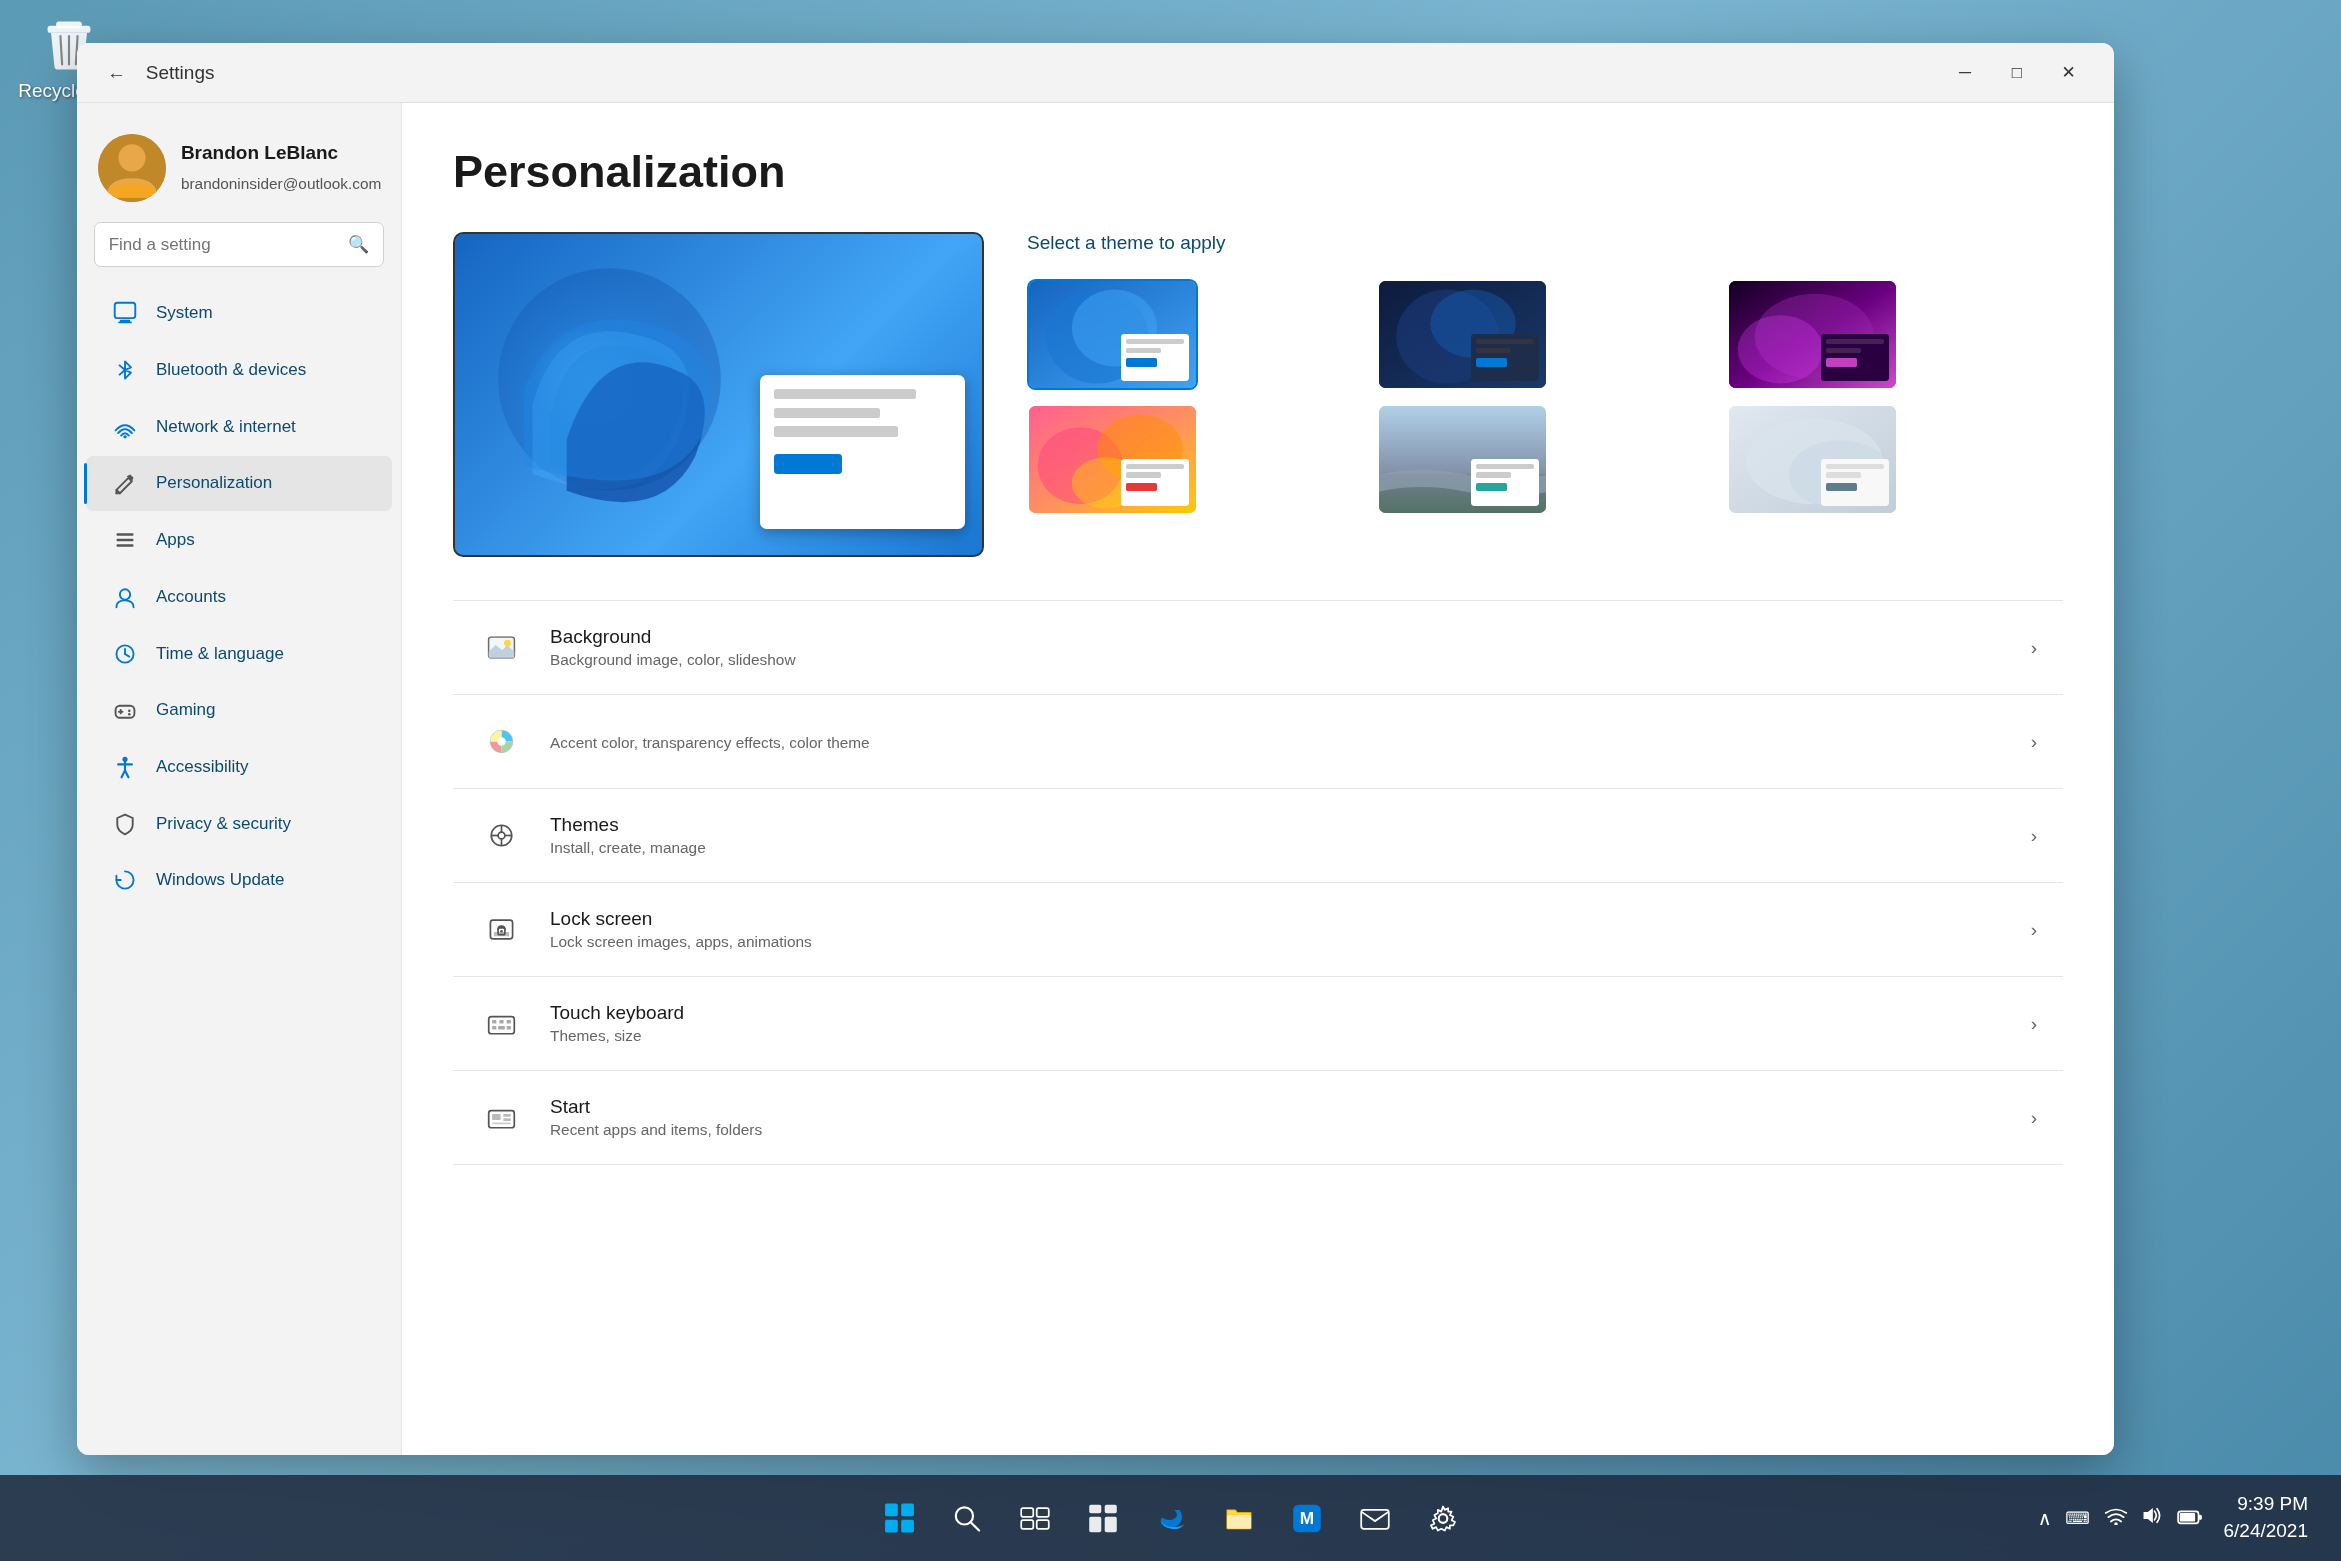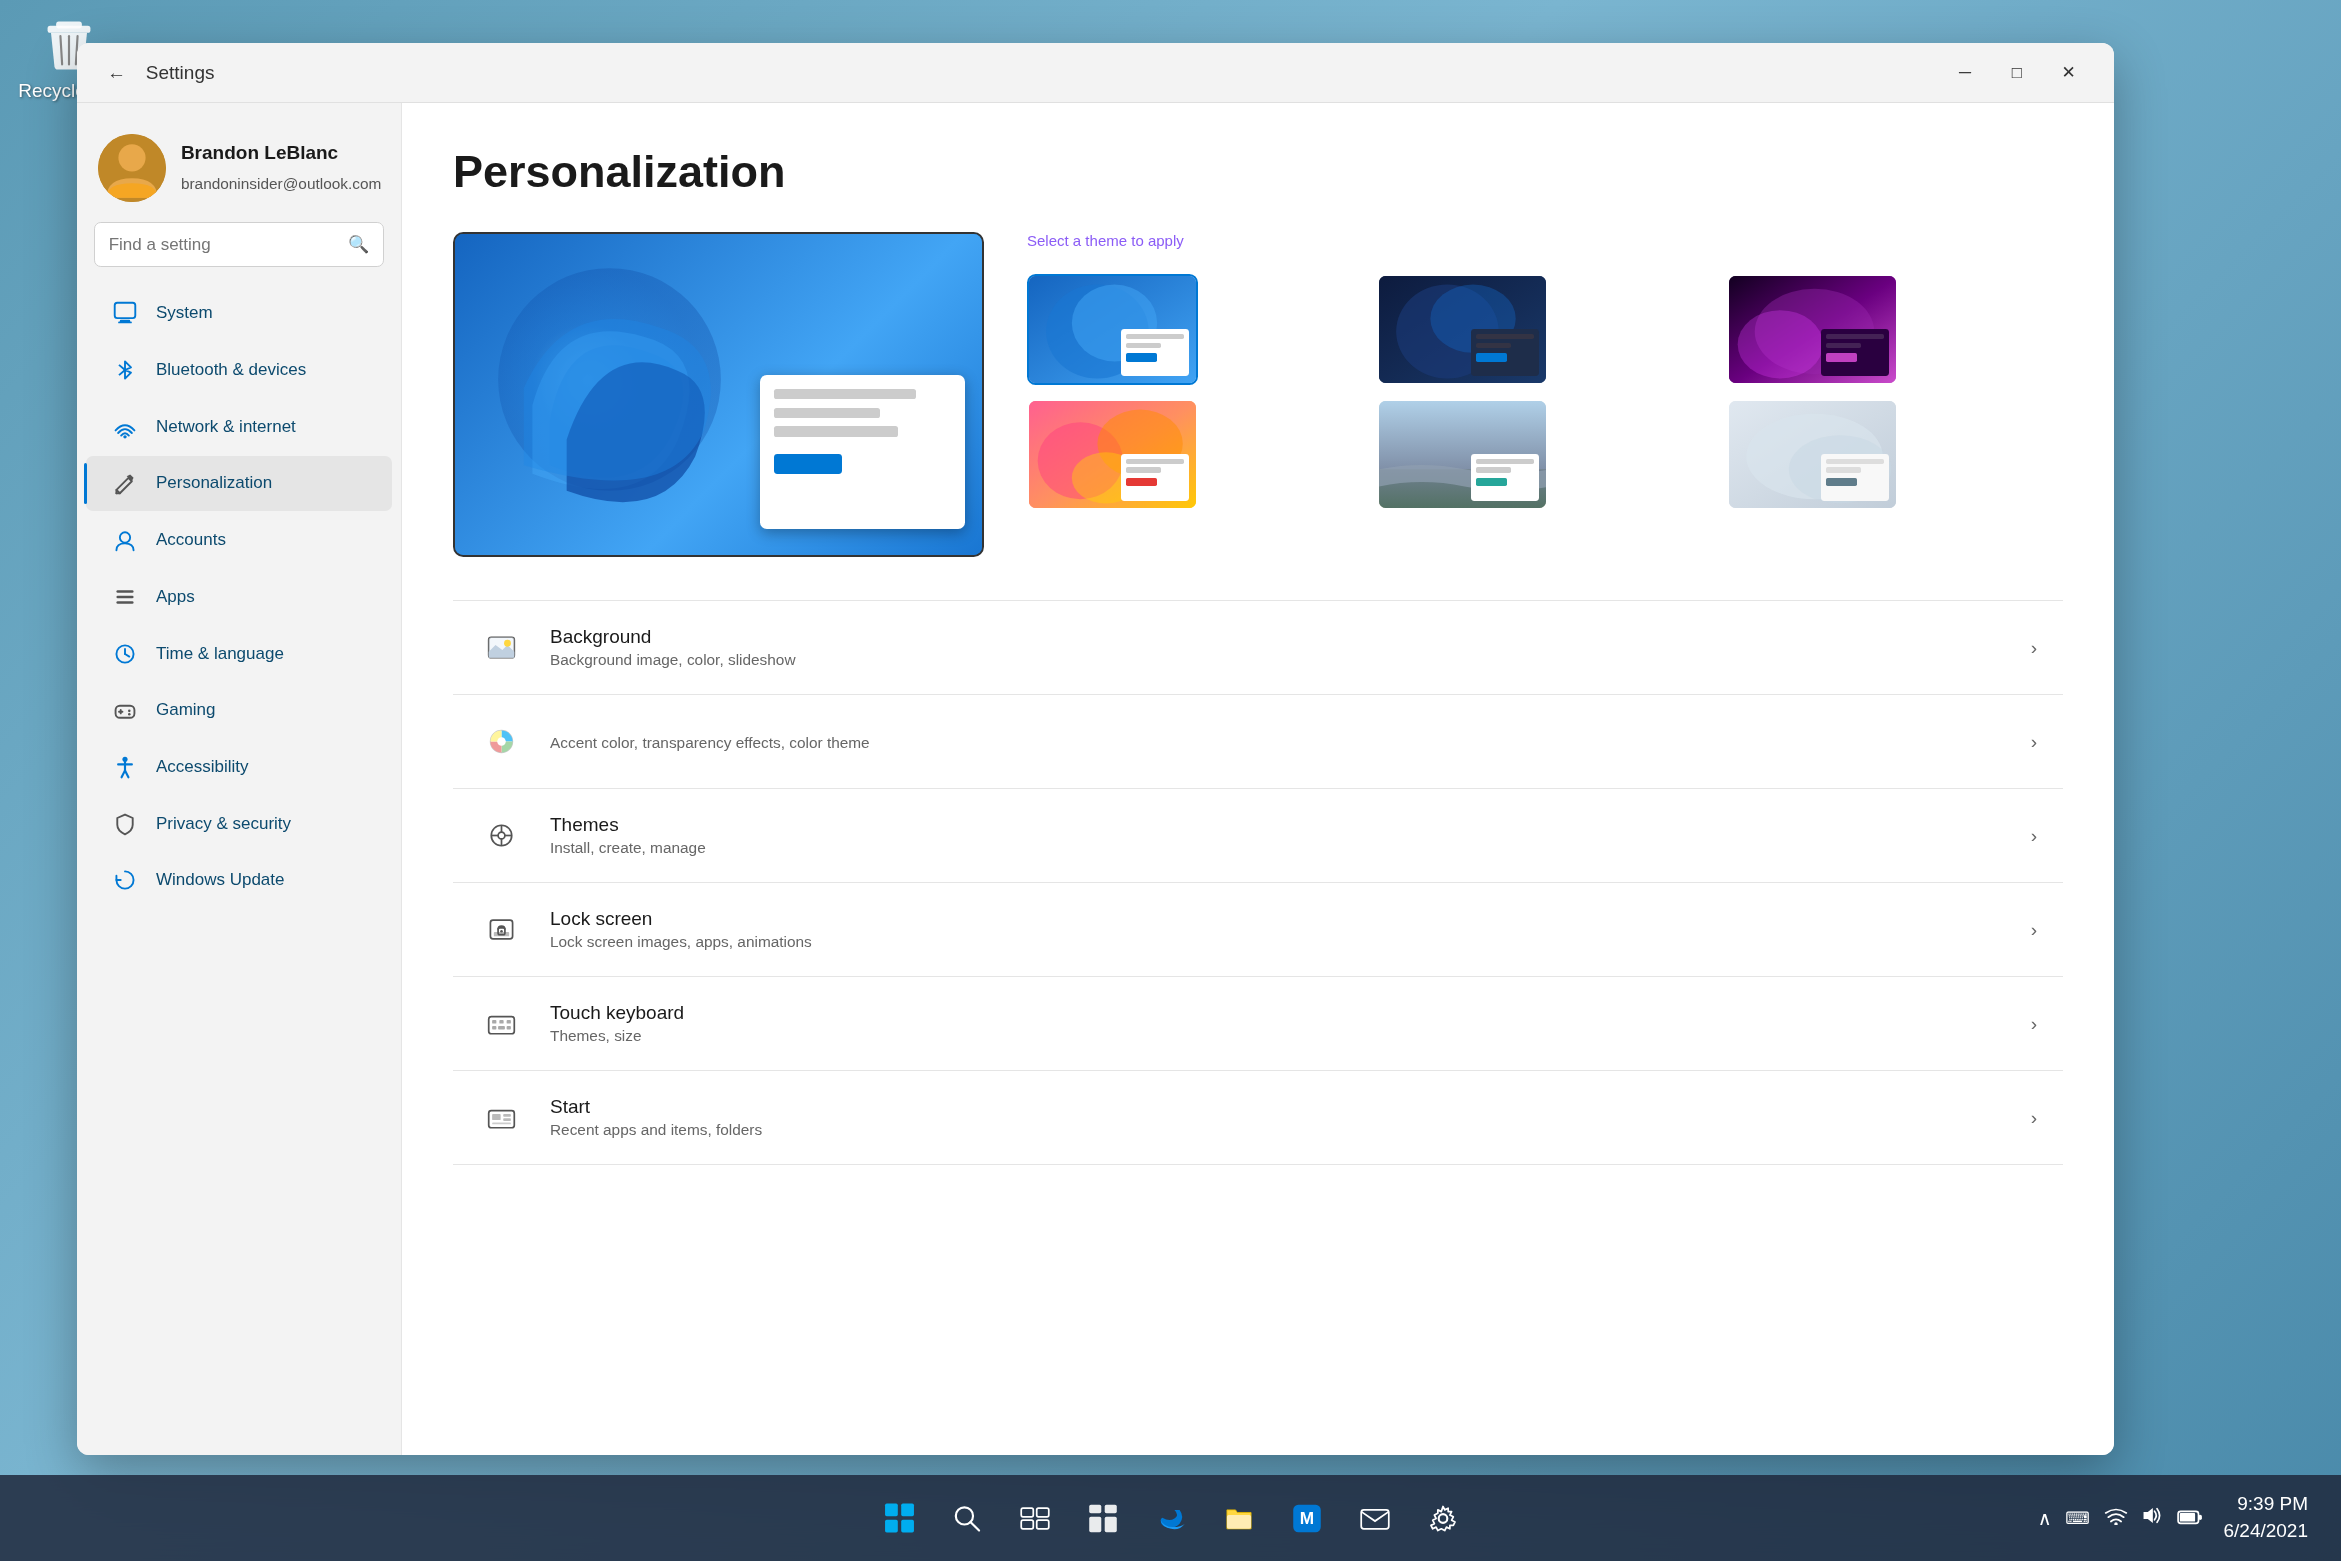--- a/index.html
+++ b/index.html
@@ -343,22 +343,22 @@
       background: #0078d4;
       border-radius: 3.4px;
       margin-top: 17px;
     }
 
     
     .theme-grid-section {
       flex: 1;
     }
     .theme-grid-title {
-      font-size: 15px;
-      color: #8b5cf6;
+      font-size: 19px;
+      color: #0c4a6e;
       margin-bottom: 25px;
     }
     .theme-grid {
       display: grid;
       grid-template-columns: repeat(3, 1fr);
       gap: 13.7px;
     }
     .theme-card {
       width: 171px;
       height: 111px;
@@ -581,36 +581,36 @@
               <line x1="4" y1="22" x2="4" y2="26" stroke="#555" stroke-width="2.2" stroke-linecap="round"></line>
               <line x1="4" y1="26" x2="8" y2="26" stroke="#555" stroke-width="2.2" stroke-linecap="round"></line>
             </svg>
           </div>
           <span class="nav-label">Personalization</span>
         </div>
 
         <div class="nav-item">
           <div class="nav-icon">
             <svg width="24" height="24" viewBox="0 0 28 28" xmlns="http://www.w3.org/2000/svg">
-              <circle cx="14" cy="11" r="6" fill="none" stroke="#0078d4" stroke-width="2.2"></circle>
-              <path d="M4 26 Q4 18 14 18 Q24 18 24 26" fill="none" stroke="#0078d4" stroke-width="2.2" stroke-linecap="round"></path>
-            </svg>
-          </div>
-          <span class="nav-label">Accounts</span>
+              <rect x="4" y="6" width="20" height="3" rx="1.5" fill="#555"></rect>
+              <rect x="4" y="12.5" width="20" height="3" rx="1.5" fill="#555"></rect>
+              <rect x="4" y="19" width="20" height="3" rx="1.5" fill="#555"></rect>
+            </svg>
+          </div>
+          <span class="nav-label">Apps</span>
         </div>
 
         <div class="nav-item">
           <div class="nav-icon">
             <svg width="24" height="24" viewBox="0 0 28 28" xmlns="http://www.w3.org/2000/svg">
-              <rect x="4" y="6" width="20" height="3" rx="1.5" fill="#555"></rect>
-              <rect x="4" y="12.5" width="20" height="3" rx="1.5" fill="#555"></rect>
-              <rect x="4" y="19" width="20" height="3" rx="1.5" fill="#555"></rect>
-            </svg>
-          </div>
-          <span class="nav-label">Apps</span>
+              <circle cx="14" cy="11" r="6" fill="none" stroke="#0078d4" stroke-width="2.2"></circle>
+              <path d="M4 26 Q4 18 14 18 Q24 18 24 26" fill="none" stroke="#0078d4" stroke-width="2.2" stroke-linecap="round"></path>
+            </svg>
+          </div>
+          <span class="nav-label">Accounts</span>
         </div>
 
         <div class="nav-item">
           <div class="nav-icon">
             <svg width="24" height="24" viewBox="0 0 28 28" xmlns="http://www.w3.org/2000/svg">
               <circle cx="14" cy="14" r="10" fill="none" stroke="#0078d4" stroke-width="2.2"></circle>
               <line x1="14" y1="14" x2="14" y2="8" stroke="#0078d4" stroke-width="2.2" stroke-linecap="round"></line>
               <line x1="14" y1="14" x2="19" y2="17" stroke="#0078d4" stroke-width="2.2" stroke-linecap="round"></line>
             </svg>
           </div>

